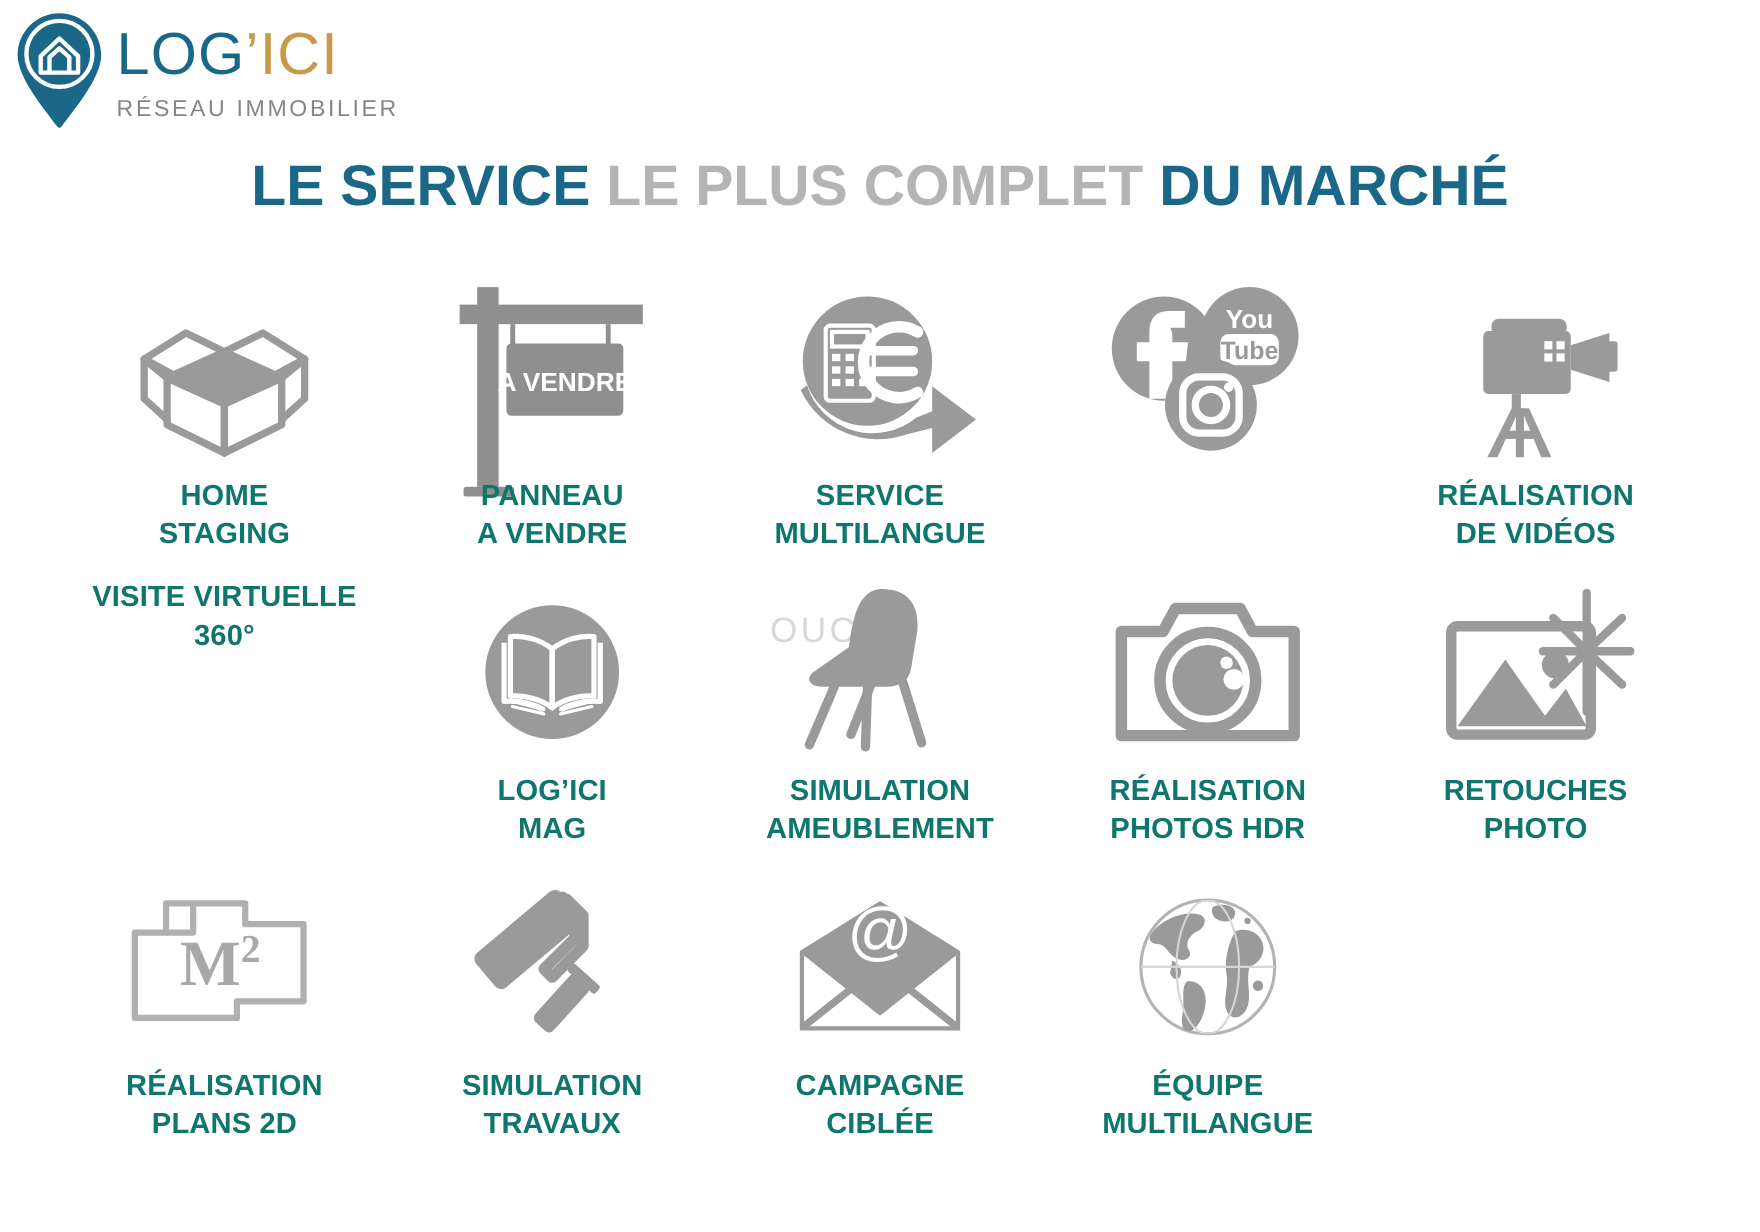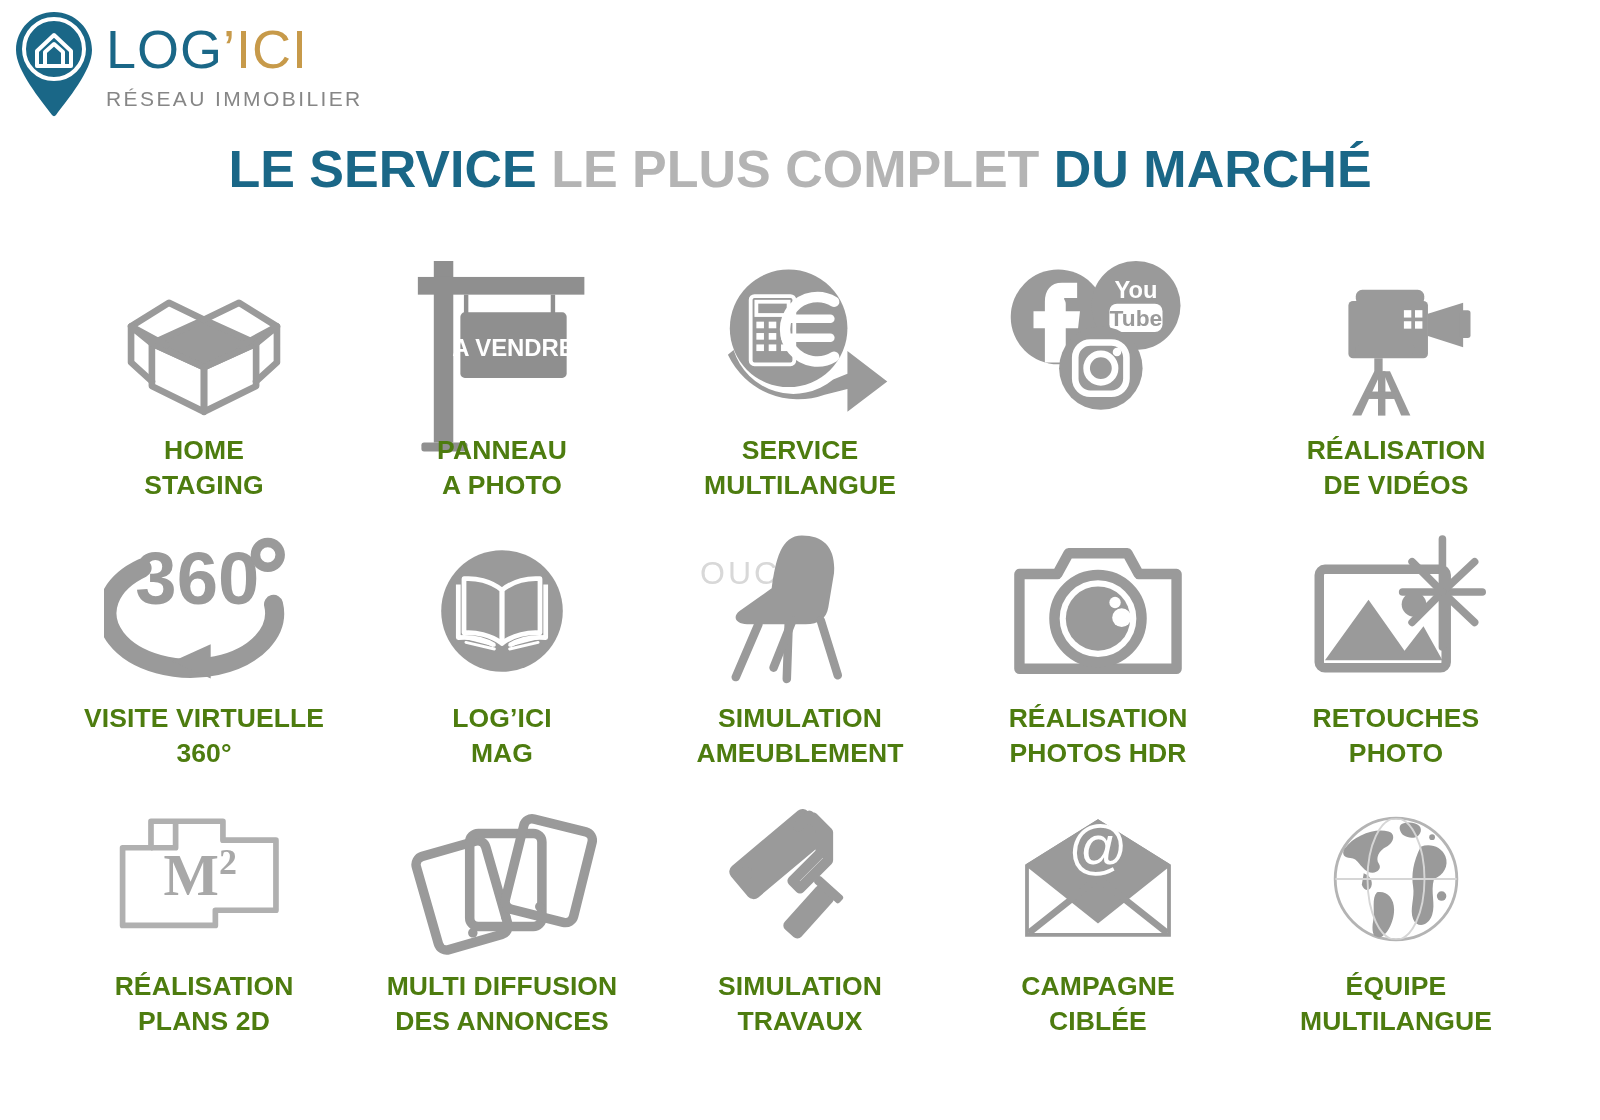--- a/index.html
+++ b/index.html
@@ -84,21 +84,21 @@
     height: 176px;
     width: 100%;
     display: flex;
     align-items: center;
     justify-content: center;
   }
   .icon-box svg { display: block; }
   .cell-label {
     margin-top: 2px;
     text-align: center;
-    color: #4d7c0f;
+    color: #0f766e;
     font-weight: 700;
     font-size: 26.5px;
     line-height: 1.32;
     letter-spacing: 0.1px;
     white-space: pre-line;
   }
 
   
   .watermark {
     position: absolute;
@@ -166,21 +166,21 @@
             <rect x="14" y="215" width="52" height="10" rx="3"></rect>
             <rect x="10" y="28" width="188" height="20"></rect>
             <rect x="62" y="48" width="5" height="22"></rect>
             <rect x="160" y="48" width="5" height="22"></rect>
             <rect x="58" y="68" width="120" height="74" rx="5"></rect>
           </g>
           <text x="118" y="117" font-family="'Liberation Sans',sans-serif" font-size="27" font-weight="700" fill="#ffffff" text-anchor="middle">A VENDRE</text>
         </svg>
       </div>
       <div class="cell-label">PANNEAU
-A PHOTO</div>
+A VENDRE</div>
     </div>
 
     <div class="cell">
       <div class="icon-box">
         <svg viewBox="0 0 200 175" width="190" height="166">
           <circle cx="88" cy="72" r="62" fill="#9a9a9a"></circle>
           <path d="M30 95 A66 66 0 0 0 135 126 L150 120 L150 96 L192 128 L150 160 L150 136 L126 142
                    A82 82 0 0 1 24 100 Z" fill="#9a9a9a"></path>
           <g fill="none" stroke="#ffffff" stroke-width="4">
             <rect x="48" y="38" width="46" height="72" rx="4"></rect>
@@ -253,28 +253,20 @@
             <rect x="80" y="118" width="8" height="48"></rect>
             <rect x="66" y="140" width="36" height="8"></rect>
           </g>
         </svg>
       </div>
       <div class="cell-label">RÉALISATION
 DE VIDÉOS</div>
     </div>
 
     <div class="cell">
-      <div class="icon-box">
-        <svg viewBox="0 0 210 170" width="200" height="162">
-          <path d="M40 40 A88 58 0 1 0 178 78" fill="none" stroke="#9a9a9a" stroke-width="20" stroke-linecap="round"></path>
-          <path d="M112 120 L72 138 L112 156 Z" fill="#9a9a9a"></path>
-          <text x="98" y="78" font-family="'Liberation Sans',sans-serif" font-size="78" font-weight="700" fill="#9a9a9a" text-anchor="middle">360</text>
-          <circle cx="172" cy="26" r="13" fill="none" stroke="#9a9a9a" stroke-width="10"></circle>
-        </svg>
-      </div>
       <div class="cell-label">VISITE VIRTUELLE
 360°</div>
     </div>
 
     <div class="cell">
       <div class="icon-box">
         <svg viewBox="0 0 160 160" width="152" height="152">
           <circle cx="80" cy="80" r="64" fill="#9a9a9a"></circle>
           <g fill="none" stroke="#ffffff" stroke-width="5" stroke-linejoin="round">
             <path d="M80 58 C68 48 52 45 40 46 L40 103 C52 102 68 105 80 114 Z"></path>
@@ -354,42 +346,20 @@
             <path d="M14 42 L44 42 L44 14 L120 14 L120 34 L176 34 L176 108 L112 108 L112 124 L14 124 Z"></path>
             <path d="M44 42 L70 42 L70 14"></path>
           </g>
           <text x="96" y="92" font-family="'Liberation Serif',serif" font-size="62" font-weight="700" fill="#a8a8a8" text-anchor="middle">M<tspan font-size="38" dy="-22">2</tspan></text>
         </svg>
       </div>
       <div class="cell-label">RÉALISATION
 PLANS 2D</div>
     </div>
 
-    <div class="cell">
-      <div class="icon-box">
-        <svg viewBox="0 0 200 160" width="190" height="152">
-          <g fill="none" stroke="#9a9a9a" stroke-width="10" stroke-linejoin="round">
-            <g transform="rotate(-16 58 90)">
-              <rect x="18" y="46" width="76" height="102" rx="9"></rect>
-              <circle cx="56" cy="138" r="5" fill="#9a9a9a" stroke="none"></circle>
-            </g>
-            <g>
-              <rect x="66" y="32" width="76" height="98" rx="9"></rect>
-              <circle cx="104" cy="120" r="5" fill="#9a9a9a" stroke="none"></circle>
-            </g>
-            <g transform="rotate(14 148 72)">
-              <rect x="112" y="22" width="74" height="98" rx="9"></rect>
-              <circle cx="149" cy="110" r="5" fill="#9a9a9a" stroke="none"></circle>
-            </g>
-          </g>
-        </svg>
-      </div>
-      <div class="cell-label">MULTI DIFFUSION
-DES ANNONCES</div>
-    </div>
 
     <div class="cell">
       <div class="icon-box">
         <svg viewBox="0 0 180 180" width="168" height="168">
           <g fill="#9a9a9a">
             <g transform="rotate(-40 68 62)">
               <rect x="12" y="40" width="108" height="44" rx="8"></rect>
             </g>
             <path d="M88 34 L100 22 L112 34 L112 62 L82 92 L90 100 L120 70 L120 40 L104 24" fill="none" stroke="#9a9a9a" stroke-width="11" stroke-linejoin="round" stroke-linecap="round"></path>
             <g transform="rotate(42 104 120)">

